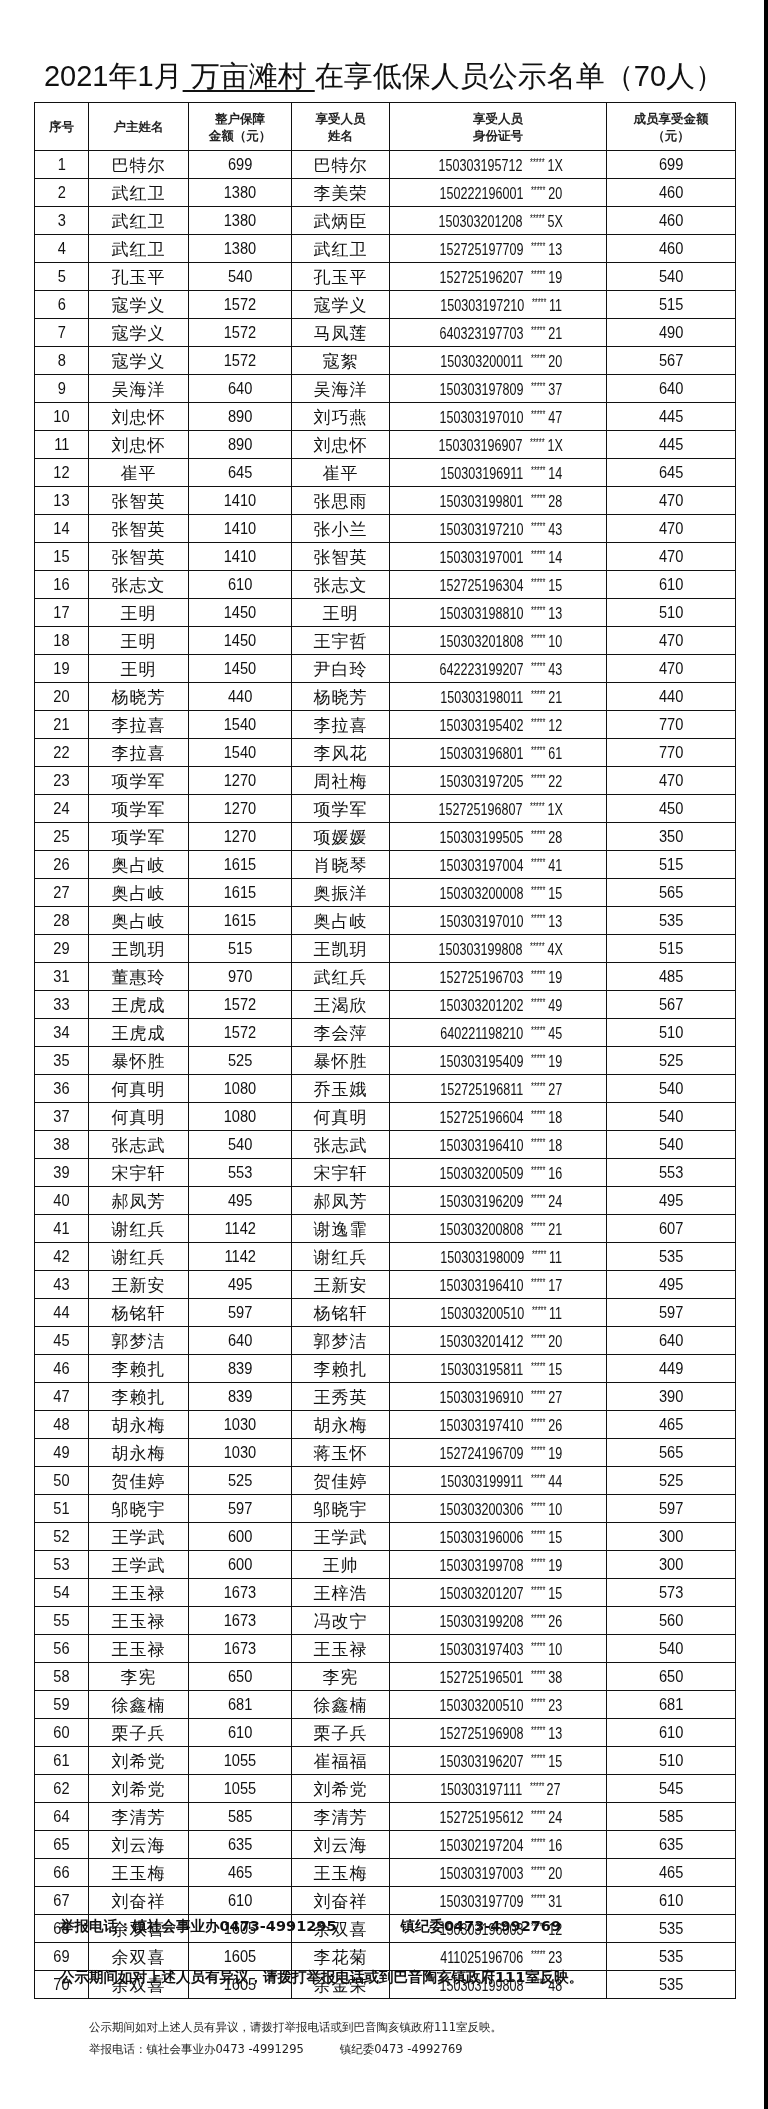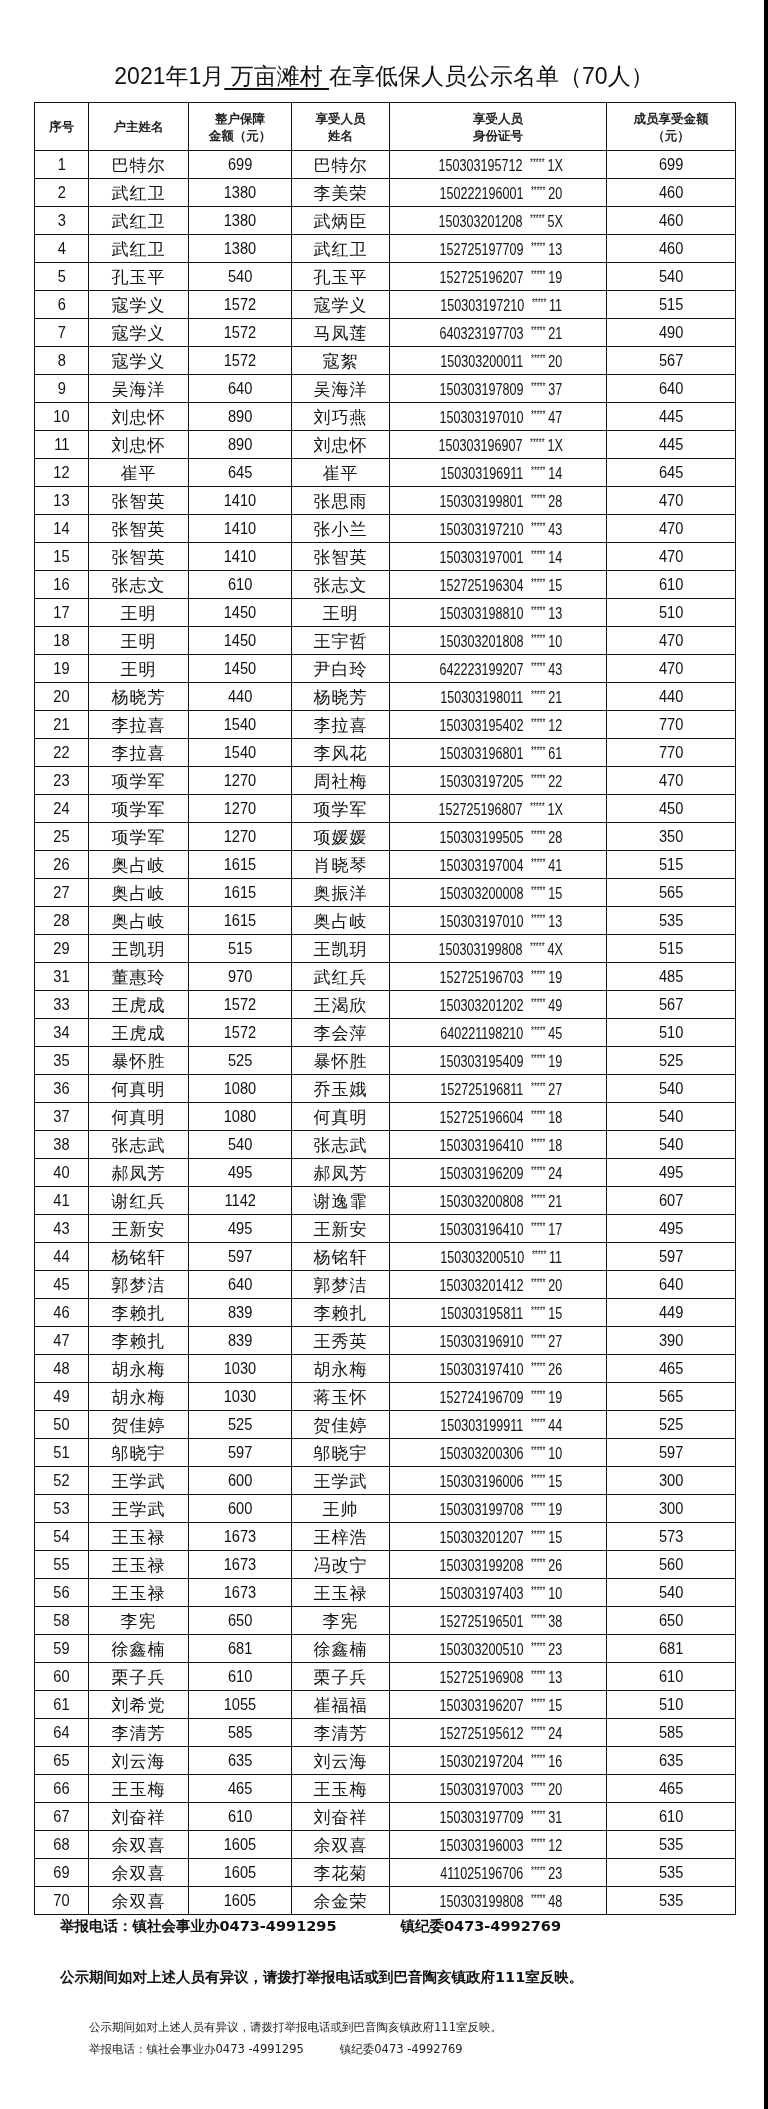--- a/index.html
+++ b/index.html
@@ -1,18 +1,18 @@
 <!DOCTYPE html>
 <html><head>
 <meta charset="utf-8">
 <style>
   html, body { margin: 0; padding: 0; background: #ffffff; }
   body { width: 768px; height: 2109px; position: relative; overflow: hidden; font-family: "Liberation Sans", "DejaVu Sans", sans-serif; color: #111; }
   .right-strip { position: absolute; left: 764px; top: 0; width: 4px; height: 2109px; background: #000; }
-  .title { position: absolute; left: 0; top: 58px; width: 768px; text-align: center; font-size: 23px; line-height: 36px; letter-spacing: 0px; white-space: nowrap; color: #111; font-family: "Liberation Sans", "DejaVu Sans", sans-serif; }
+  .title { position: absolute; left: 0; top: 58px; width: 768px; text-align: center; font-size: 29px; line-height: 36px; letter-spacing: 0px; white-space: nowrap; color: #111; font-family: "Liberation Sans", "DejaVu Sans", sans-serif; }
   .title .village { text-decoration: underline; text-decoration-thickness: 1.5px; text-underline-offset: 4px; white-space: pre; }
   table.roster { position: absolute; left: 34px; top: 102px; width: 701px; border-collapse: collapse; table-layout: fixed; }
   table.roster col.c1 { width: 54px; }
   table.roster col.c2 { width: 100px; }
   table.roster col.c3 { width: 103px; }
   table.roster col.c4 { width: 98px; }
   table.roster col.c5 { width: 217px; }
   table.roster col.c6 { width: 129px; }
   table.roster th, table.roster td { border: 1.4px solid #111; text-align: center; vertical-align: middle; padding: 0; overflow: hidden; white-space: nowrap; }
   table.roster th { height: 47px; font-family: "DejaVu Serif", "Liberation Serif", serif; font-weight: bold; font-size: 12.5px; line-height: 17px; color: #222; }
@@ -336,36 +336,52 @@
       </tr>
       <tr>
         <td class="num"><span>38</span></td>
         <td class="name"><span>张志武</span></td>
         <td class="num"><span>540</span></td>
         <td class="name"><span>张志武</span></td>
         <td class="idc"><span><span>150303196410</span><span class="mask">*****</span><span>18</span></span></td>
         <td class="num"><span>540</span></td>
       </tr>
       <tr>
+        <td class="num"><span>39</span></td>
+        <td class="name"><span>宋宇轩</span></td>
+        <td class="num"><span>553</span></td>
+        <td class="name"><span>宋宇轩</span></td>
+        <td class="idc"><span><span>150303200509</span><span class="mask">*****</span><span>16</span></span></td>
+        <td class="num"><span>553</span></td>
+      </tr>
+      <tr>
         <td class="num"><span>40</span></td>
         <td class="name"><span>郝凤芳</span></td>
         <td class="num"><span>495</span></td>
         <td class="name"><span>郝凤芳</span></td>
         <td class="idc"><span><span>150303196209</span><span class="mask">*****</span><span>24</span></span></td>
         <td class="num"><span>495</span></td>
       </tr>
       <tr>
         <td class="num"><span>41</span></td>
         <td class="name"><span>谢红兵</span></td>
         <td class="num"><span>1142</span></td>
         <td class="name"><span>谢逸霏</span></td>
         <td class="idc"><span><span>150303200808</span><span class="mask">*****</span><span>21</span></span></td>
         <td class="num"><span>607</span></td>
       </tr>
       <tr>
+        <td class="num"><span>42</span></td>
+        <td class="name"><span>谢红兵</span></td>
+        <td class="num"><span>1142</span></td>
+        <td class="name"><span>谢红兵</span></td>
+        <td class="idc"><span><span>150303198009</span><span class="mask">*****</span><span>11</span></span></td>
+        <td class="num"><span>535</span></td>
+      </tr>
+      <tr>
         <td class="num"><span>43</span></td>
         <td class="name"><span>王新安</span></td>
         <td class="num"><span>495</span></td>
         <td class="name"><span>王新安</span></td>
         <td class="idc"><span><span>150303196410</span><span class="mask">*****</span><span>17</span></span></td>
         <td class="num"><span>495</span></td>
       </tr>
       <tr>
         <td class="num"><span>44</span></td>
         <td class="name"><span>杨铭轩</span></td>
@@ -494,20 +510,28 @@
         <td class="idc"><span><span>152725196908</span><span class="mask">*****</span><span>13</span></span></td>
         <td class="num"><span>610</span></td>
       </tr>
       <tr>
         <td class="num"><span>61</span></td>
         <td class="name"><span>刘希党</span></td>
         <td class="num"><span>1055</span></td>
         <td class="name"><span>崔福福</span></td>
         <td class="idc"><span><span>150303196207</span><span class="mask">*****</span><span>15</span></span></td>
         <td class="num"><span>510</span></td>
+      </tr>
+      <tr>
+        <td class="num"><span>62</span></td>
+        <td class="name"><span>刘希党</span></td>
+        <td class="num"><span>1055</span></td>
+        <td class="name"><span>刘希党</span></td>
+        <td class="idc"><span><span>150303197111</span><span class="mask">*****</span><span>27</span></span></td>
+        <td class="num"><span>545</span></td>
       </tr>
       <tr>
         <td class="num"><span>64</span></td>
         <td class="name"><span>李清芳</span></td>
         <td class="num"><span>585</span></td>
         <td class="name"><span>李清芳</span></td>
         <td class="idc"><span><span>152725195612</span><span class="mask">*****</span><span>24</span></span></td>
         <td class="num"><span>585</span></td>
       </tr>
       <tr>

